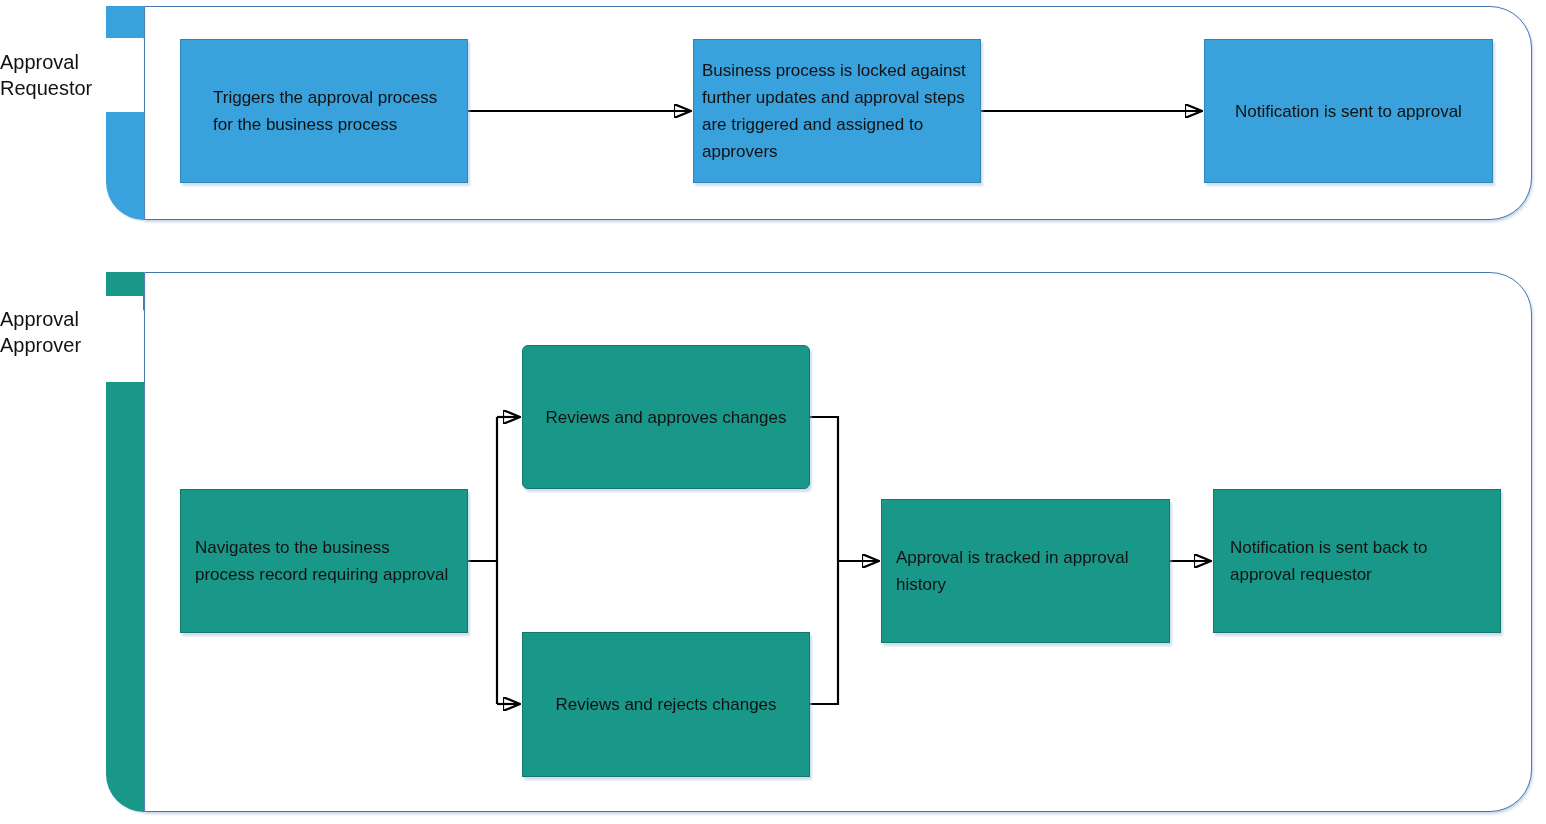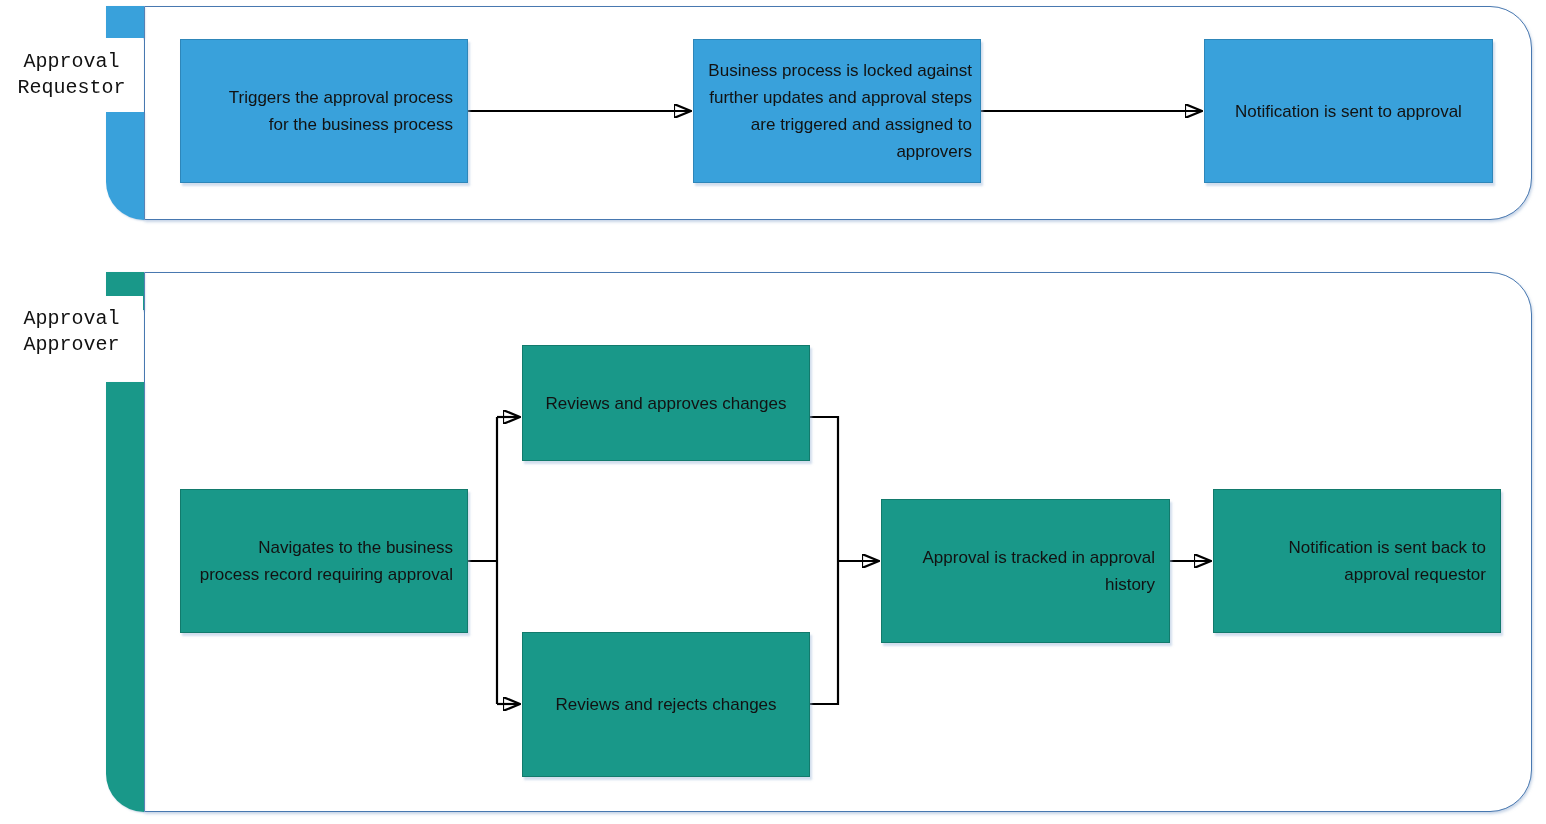--- a/index.html
+++ b/index.html
@@ -24,28 +24,28 @@
     box-sizing:border-box;
   }
   
   .tab{position:absolute;left:106px;width:38px;box-shadow:1px 1px 2px rgba(120,150,190,.45);}
   .tab.blue{background:var(--blue);}
   .tab.teal{background:var(--teal);}
   .tab.bar{border-radius:0 0 0 46px;}
   
   .lane-label{
     position:absolute;left:0;width:143px;background:#fff;
-    display:flex;align-items:center;justify-content:center;text-align:center;
-    font-size:20px;line-height:26px;color:var(--ink);z-index:3;font-family:Liberation Mono, monospace;
+    display:flex;align-items:center;justify-content:center;
+    font-size:20px;line-height:26px;color:var(--ink);z-index:3;
   }
 
   
   .node{
     position:absolute;display:flex;align-items:center;justify-content:center;
-    text-align:right;padding:6px 14px;box-sizing:border-box;
+    text-align:left;padding:6px 14px;box-sizing:border-box;
     font-size:17px;line-height:27px;color:var(--ink);
     box-shadow:2px 3px 2px rgba(165,190,220,.5);
     z-index:2;
   }
   .node.blue{background:var(--blue);border:1px solid var(--blue-border);}
   .node.teal{background:var(--teal);border:1px solid var(--teal-border);}
 
   svg.wires{position:absolute;left:0;top:0;z-index:1;}
   svg.wires path{stroke:#000;stroke-width:2.2;fill:none;}
 </style>
@@ -81,18 +81,18 @@
     <path d="M810,417 H838 V561 M810,704 H838 V561"></path>
     <path d="M838,561 H878" marker-end="url(#arrow)"></path>
     <path d="M1170,561 H1210" marker-end="url(#arrow)"></path>
   </svg>
 
   <div class="node blue" style="left:180px;top:39px;width:288px;height:144px;padding-left:32px;">Triggers the approval process for the business process</div>
   <div class="node blue" style="left:693px;top:39px;width:288px;height:144px;padding:6px 8px;">Business process is locked against further updates and approval steps are triggered and assigned to approvers</div>
   <div class="node blue" style="left:1204px;top:39px;width:289px;height:144px;">Notification is sent to approval</div>
 
   <div class="node teal" style="left:180px;top:489px;width:288px;height:144px;">Navigates to the business process record requiring approval</div>
-  <div class="node teal" style="left:522px;top:345px;width:288px;height:116px;">Reviews and approves changes</div>
+  <div class="node teal" style="left:522px;top:345px;width:288px;height:144px;border-radius:6px;">Reviews and approves changes</div>
   <div class="node teal" style="left:522px;top:632px;width:288px;height:145px;">Reviews and rejects changes</div>
   <div class="node teal" style="left:881px;top:489px;width:289px;height:144px;margin-top:10px;">Approval is tracked in approval history</div>
   <div class="node teal" style="left:1213px;top:489px;width:288px;height:144px;padding-left:16px;">Notification is sent back to approval requestor</div>
 
 </div>
 
 </body></html>

